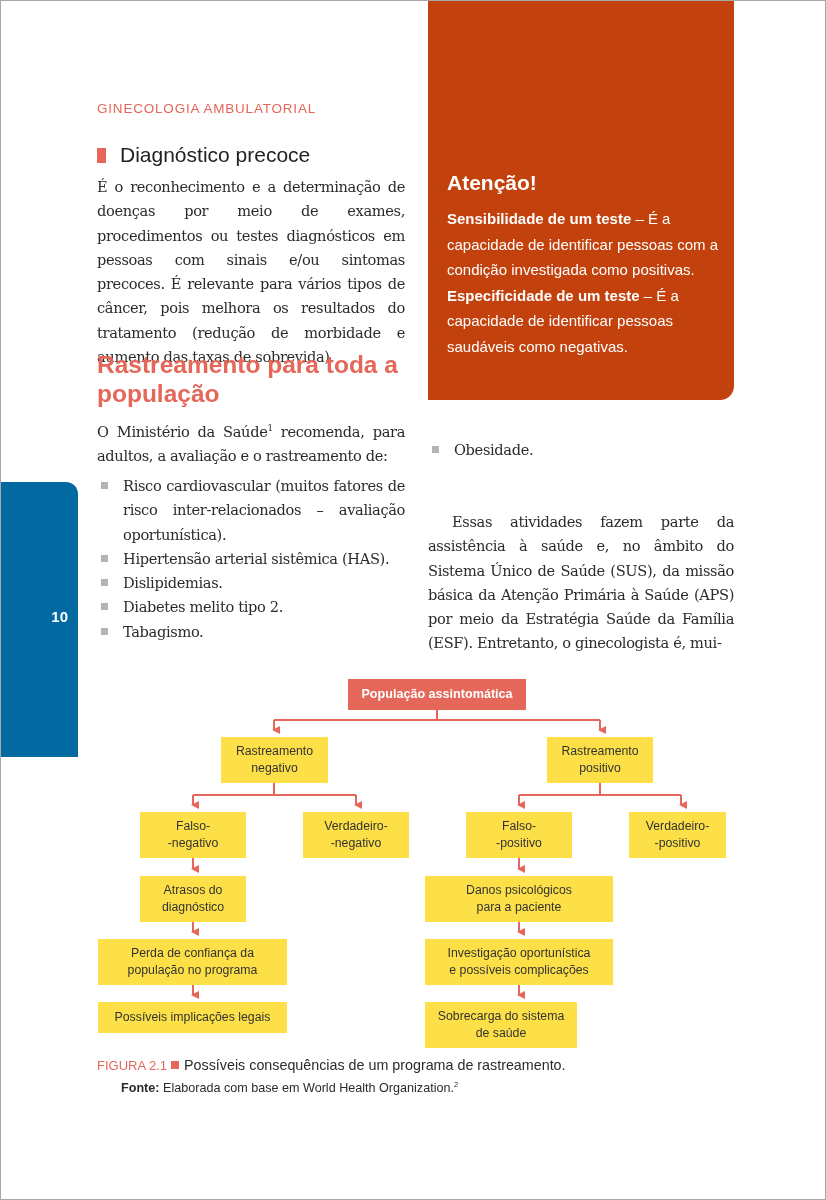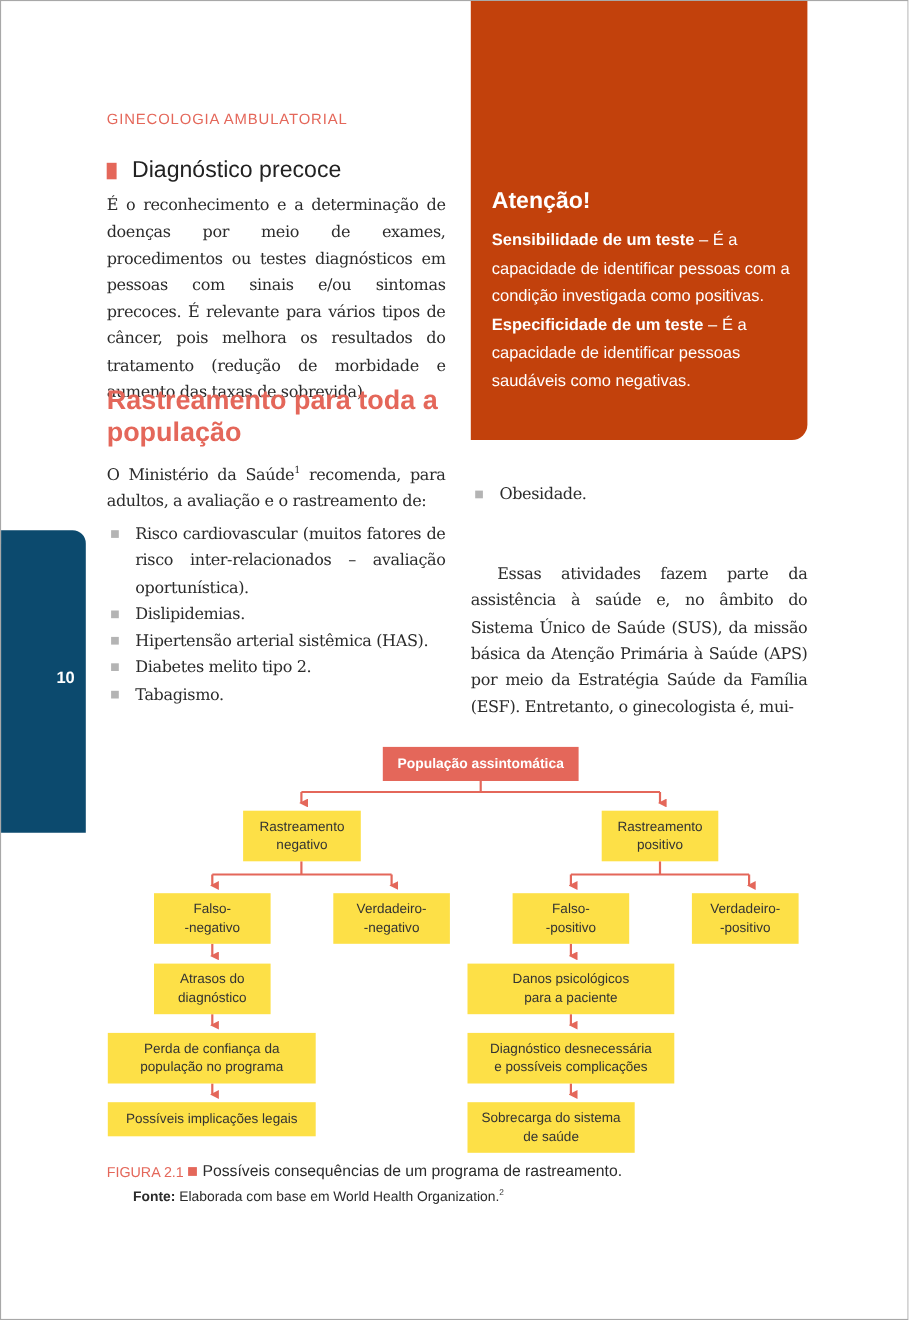--- a/index.html
+++ b/index.html
@@ -27,21 +27,21 @@
   .list-right { left: 430px; top: 438px; width: 300px; }
 
   .p3 { left: 428px; top: 510px; width: 306px; letter-spacing: -0.35px; }
   .p3 .indent { display: inline-block; width: 24px; }
 
   .callout { position: absolute; left: 428px; top: 1px; width: 306px; height: 399px; background: #c2410c; border-bottom-right-radius: 14px; color: #fff; font-family: "Liberation Sans", sans-serif; }
   .callout .ct { position: absolute; left: 19px; top: 170px; font-size: 21px; font-weight: bold; }
   .callout .cbody { position: absolute; left: 19px; top: 205px; width: 280px; font-size: 15px; line-height: 25.5px; }
   .callout b { font-weight: bold; }
 
-  .side-tab { position: absolute; left: 1px; top: 482px; width: 77px; height: 275px; background: #0c4a6e; border-top-right-radius: 12px; }
+  .side-tab { position: absolute; left: 1px; top: 482px; width: 77px; height: 275px; background: #0369a1; border-top-right-radius: 12px; }
   .side-tab .num { position: absolute; right: 10px; top: 126px; font-family: "Liberation Sans", sans-serif; font-weight: bold; font-size: 15px; color: #fff; }
 
   .flow { position: absolute; left: 0; top: 0; width: 826px; height: 1200px; pointer-events: none; }
   .node { position: absolute; background: #fde047; color: #333; font-family: "Liberation Sans", sans-serif; font-size: 12.3px; line-height: 17px; text-align: center; display: flex; align-items: center; justify-content: center; padding: 0 4px; white-space: pre-line; }
   .node.root { background: #e4675a; color: #fff; font-weight: bold; font-size: 12.6px; }
 
   .caption { position: absolute; left: 97px; top: 1057px; font-family: "Liberation Sans", sans-serif; font-size: 14.3px; color: #2b2b2b; display: flex; align-items: center; }
   .caption .fig { color: #e4675a; font-size: 13px; margin-right: 4px; }
   .caption .sq { width: 8px; height: 8px; background: #e4675a; margin-right: 5px; display: inline-block; }
   .source { position: absolute; left: 97px; top: 1081px; font-family: "Liberation Sans", sans-serif; font-size: 12.6px; color: #2b2b2b; padding-left: 24px; }
@@ -69,22 +69,22 @@
 </div>
 
 <p class="para p1">É o reconhecimento e a determinação de doenças por meio de exames, procedimentos ou testes diagnósticos em pessoas com sinais e/ou sintomas precoces. É relevante para vários tipos de câncer, pois melhora os resultados do tratamento (redução de morbidade e aumento das taxas de sobrevida).</p>
 
 <h2 class="h2">Rastreamento para toda a população</h2>
 
 <p class="para p2"><span>O Ministério da Saúde</span><sup>1</sup><span> recomenda, para adultos, a avaliação e o rastreamento de:</span></p>
 
 <ul class="bullets list-left">
   <li><span class="b"></span><span>Risco cardiovascular (muitos fatores de risco inter-relacionados – avaliação oportunística).</span></li>
+  <li><span class="b"></span><span>Hipertensão arterial sistêmica (HAS).</span></li>
   <li><span class="b"></span><span>Dislipidemias.</span></li>
-  <li><span class="b"></span><span>Hipertensão arterial sistêmica (HAS).</span></li>
   <li><span class="b"></span><span>Diabetes melito tipo 2.</span></li>
   <li><span class="b"></span><span>Tabagismo.</span></li>
 </ul>
 
 <ul class="bullets list-right">
   <li><span class="b"></span><span>Obesidade.</span></li>
 </ul>
 
 <p class="para p3"><span class="indent"></span><span>Essas atividades fazem parte da assistência à saúde e, no âmbito do Sistema Único de Saúde (SUS), da missão básica da Atenção Primária à Saúde (APS) por meio da Estratégia Saúde da Família (ESF). Entretanto, o ginecologista é, mui-</span></p>
 
@@ -138,21 +138,21 @@
 -positivo</div>
 <div class="node" style="left:629px;top:812px;width:97px;height:46px;">Verdadeiro-
 -positivo</div>
 <div class="node" style="left:140px;top:876px;width:106px;height:46px;">Atrasos do
 diagnóstico</div>
 <div class="node" style="left:98px;top:939px;width:189px;height:46px;">Perda de confiança da
 população no programa</div>
 <div class="node" style="left:98px;top:1002px;width:189px;height:31px;">Possíveis implicações legais</div>
 <div class="node" style="left:425px;top:876px;width:188px;height:46px;">Danos psicológicos
 para a paciente</div>
-<div class="node" style="left:425px;top:939px;width:188px;height:46px;">Diagnóstico desnecessária
+<div class="node" style="left:425px;top:939px;width:188px;height:46px;">Investigação oportunística
 e possíveis complicações</div>
 <div class="node" style="left:425px;top:1002px;width:152px;height:46px;">Sobrecarga do sistema
 de saúde</div>
 
 <div class="caption">
   <span class="fig">FIGURA 2.1</span>
   <span class="sq"></span>
   <span>Possíveis consequências de um programa de rastreamento.</span>
 </div>
 <div class="source"><b>Fonte:</b><span> Elaborada com base em World Health Organization.</span><sup>2</sup></div>

